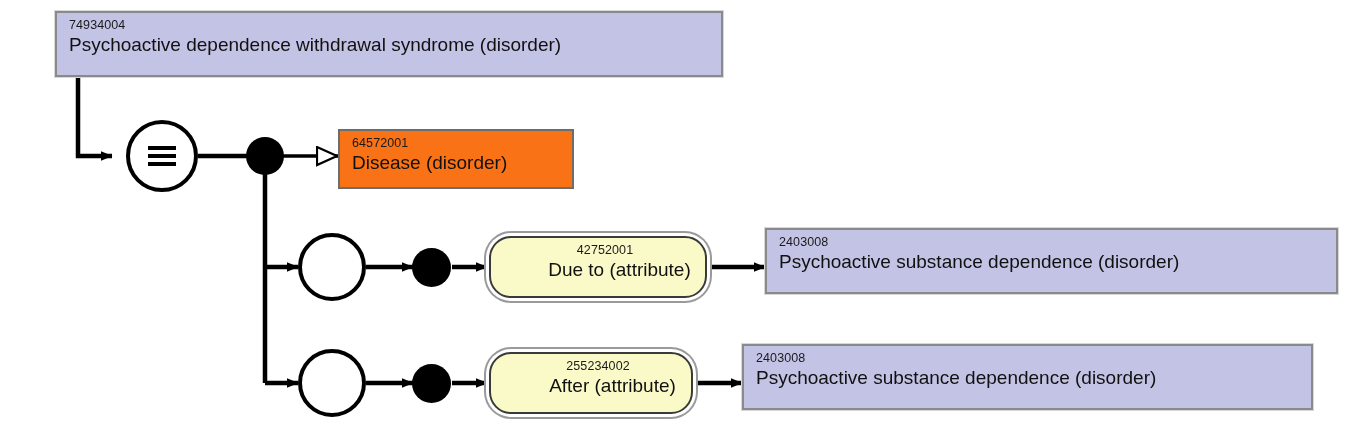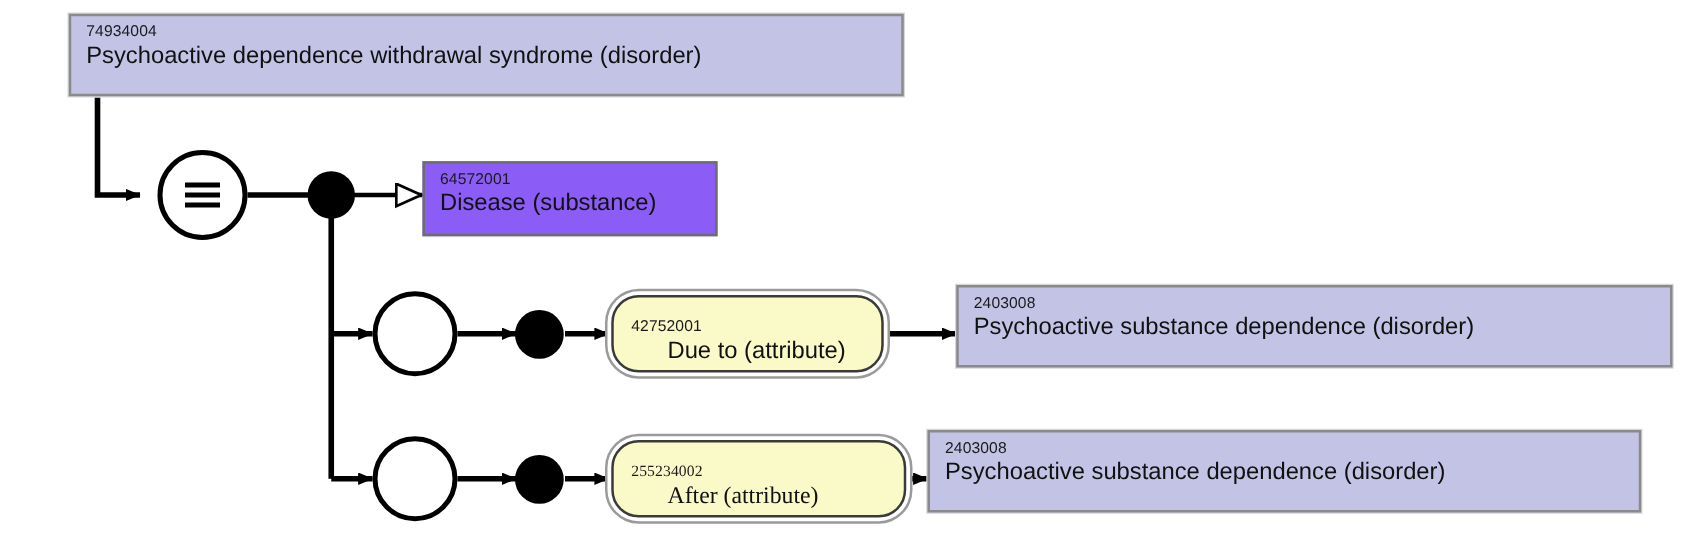--- a/index.html
+++ b/index.html
@@ -31,21 +31,21 @@
   .concept-box {
     position: absolute;
     box-sizing: border-box;
     border: 2px solid #8a8a8a;
     background: #c3c3e6;
     box-shadow: 0 0 0 1px #d8d8d8;
     padding: 5px 0 0 12px;
     z-index: 3;
   }
   .concept-box.blue {
-    background: #8b5cf6;
+    background: #f97316;
     border: 2px solid #6d6d6d;
     box-shadow: none;
   }
   .sctid {
     font-size: 12.5px;
     color: #1a1a1a;
     line-height: 14px;
     letter-spacing: 0.1px;
   }
   .term {
@@ -57,22 +57,23 @@
   }
 
   
   .attribute-box {
     position: absolute;
     box-sizing: border-box;
     background: #fafac8;
     border: 2px solid #3a3a3a;
     border-radius: 22px;
     box-shadow: 0 0 0 3px #ffffff, 0 0 0 5px #9a9a9a;
-    padding: 16px 0 0 14px;
+    padding: 5px 0 0 14px;
     z-index: 3;
+    text-align: center;
   }
   .attribute-box .sctid { font-size: 12.5px; }
   .attribute-box .term  { font-size: 19px; margin-left: 29px; }
 
   
   .node-circle {
     position: absolute;
     box-sizing: border-box;
     border-radius: 50%;
     background: #ffffff;
@@ -154,42 +155,42 @@
       <i></i>
         <i></i>
         <i></i>
     </span>
   </div>
 
   <div class="dot-node" style="left:246px; top:137px; width:38px; height:38px;"></div>
 
   <div class="concept-box blue" style="left:338px; top:129px; width:236px; height:60px;">
     <div class="sctid">64572001</div>
-    <div class="term">Disease (substance)</div>
+    <div class="term">Disease (disorder)</div>
   </div>
 
   <div class="node-circle" style="left:298px; top:233px; width:68px; height:68px;"></div>
 
   <div class="dot-node" style="left:412px; top:248px; width:39px; height:39px;"></div>
 
   <div class="attribute-box" style="left:489px; top:236px; width:218px; height:62px;">
     <div class="sctid">42752001</div>
     <div class="term">Due to (attribute)</div>
   </div>
 
   <div class="concept-box" style="left:765px; top:228px; width:573px; height:66px;">
     <div class="sctid">2403008</div>
     <div class="term">Psychoactive substance dependence (disorder)</div>
   </div>
 
   <div class="node-circle" style="left:298px; top:349px; width:68px; height:68px;"></div>
 
   <div class="dot-node" style="left:412px; top:364px; width:39px; height:39px;"></div>
 
-  <div class="attribute-box" style="left:489px; top:352px; width:236px; height:62px;font-family:Liberation Serif, serif;">
+  <div class="attribute-box" style="left:489px; top:352px; width:204px; height:62px;">
     <div class="sctid">255234002</div>
     <div class="term">After (attribute)</div>
   </div>
 
   <div class="concept-box" style="left:742px; top:344px; width:571px; height:66px;">
     <div class="sctid">2403008</div>
     <div class="term">Psychoactive substance dependence (disorder)</div>
   </div>
 
 </div>

